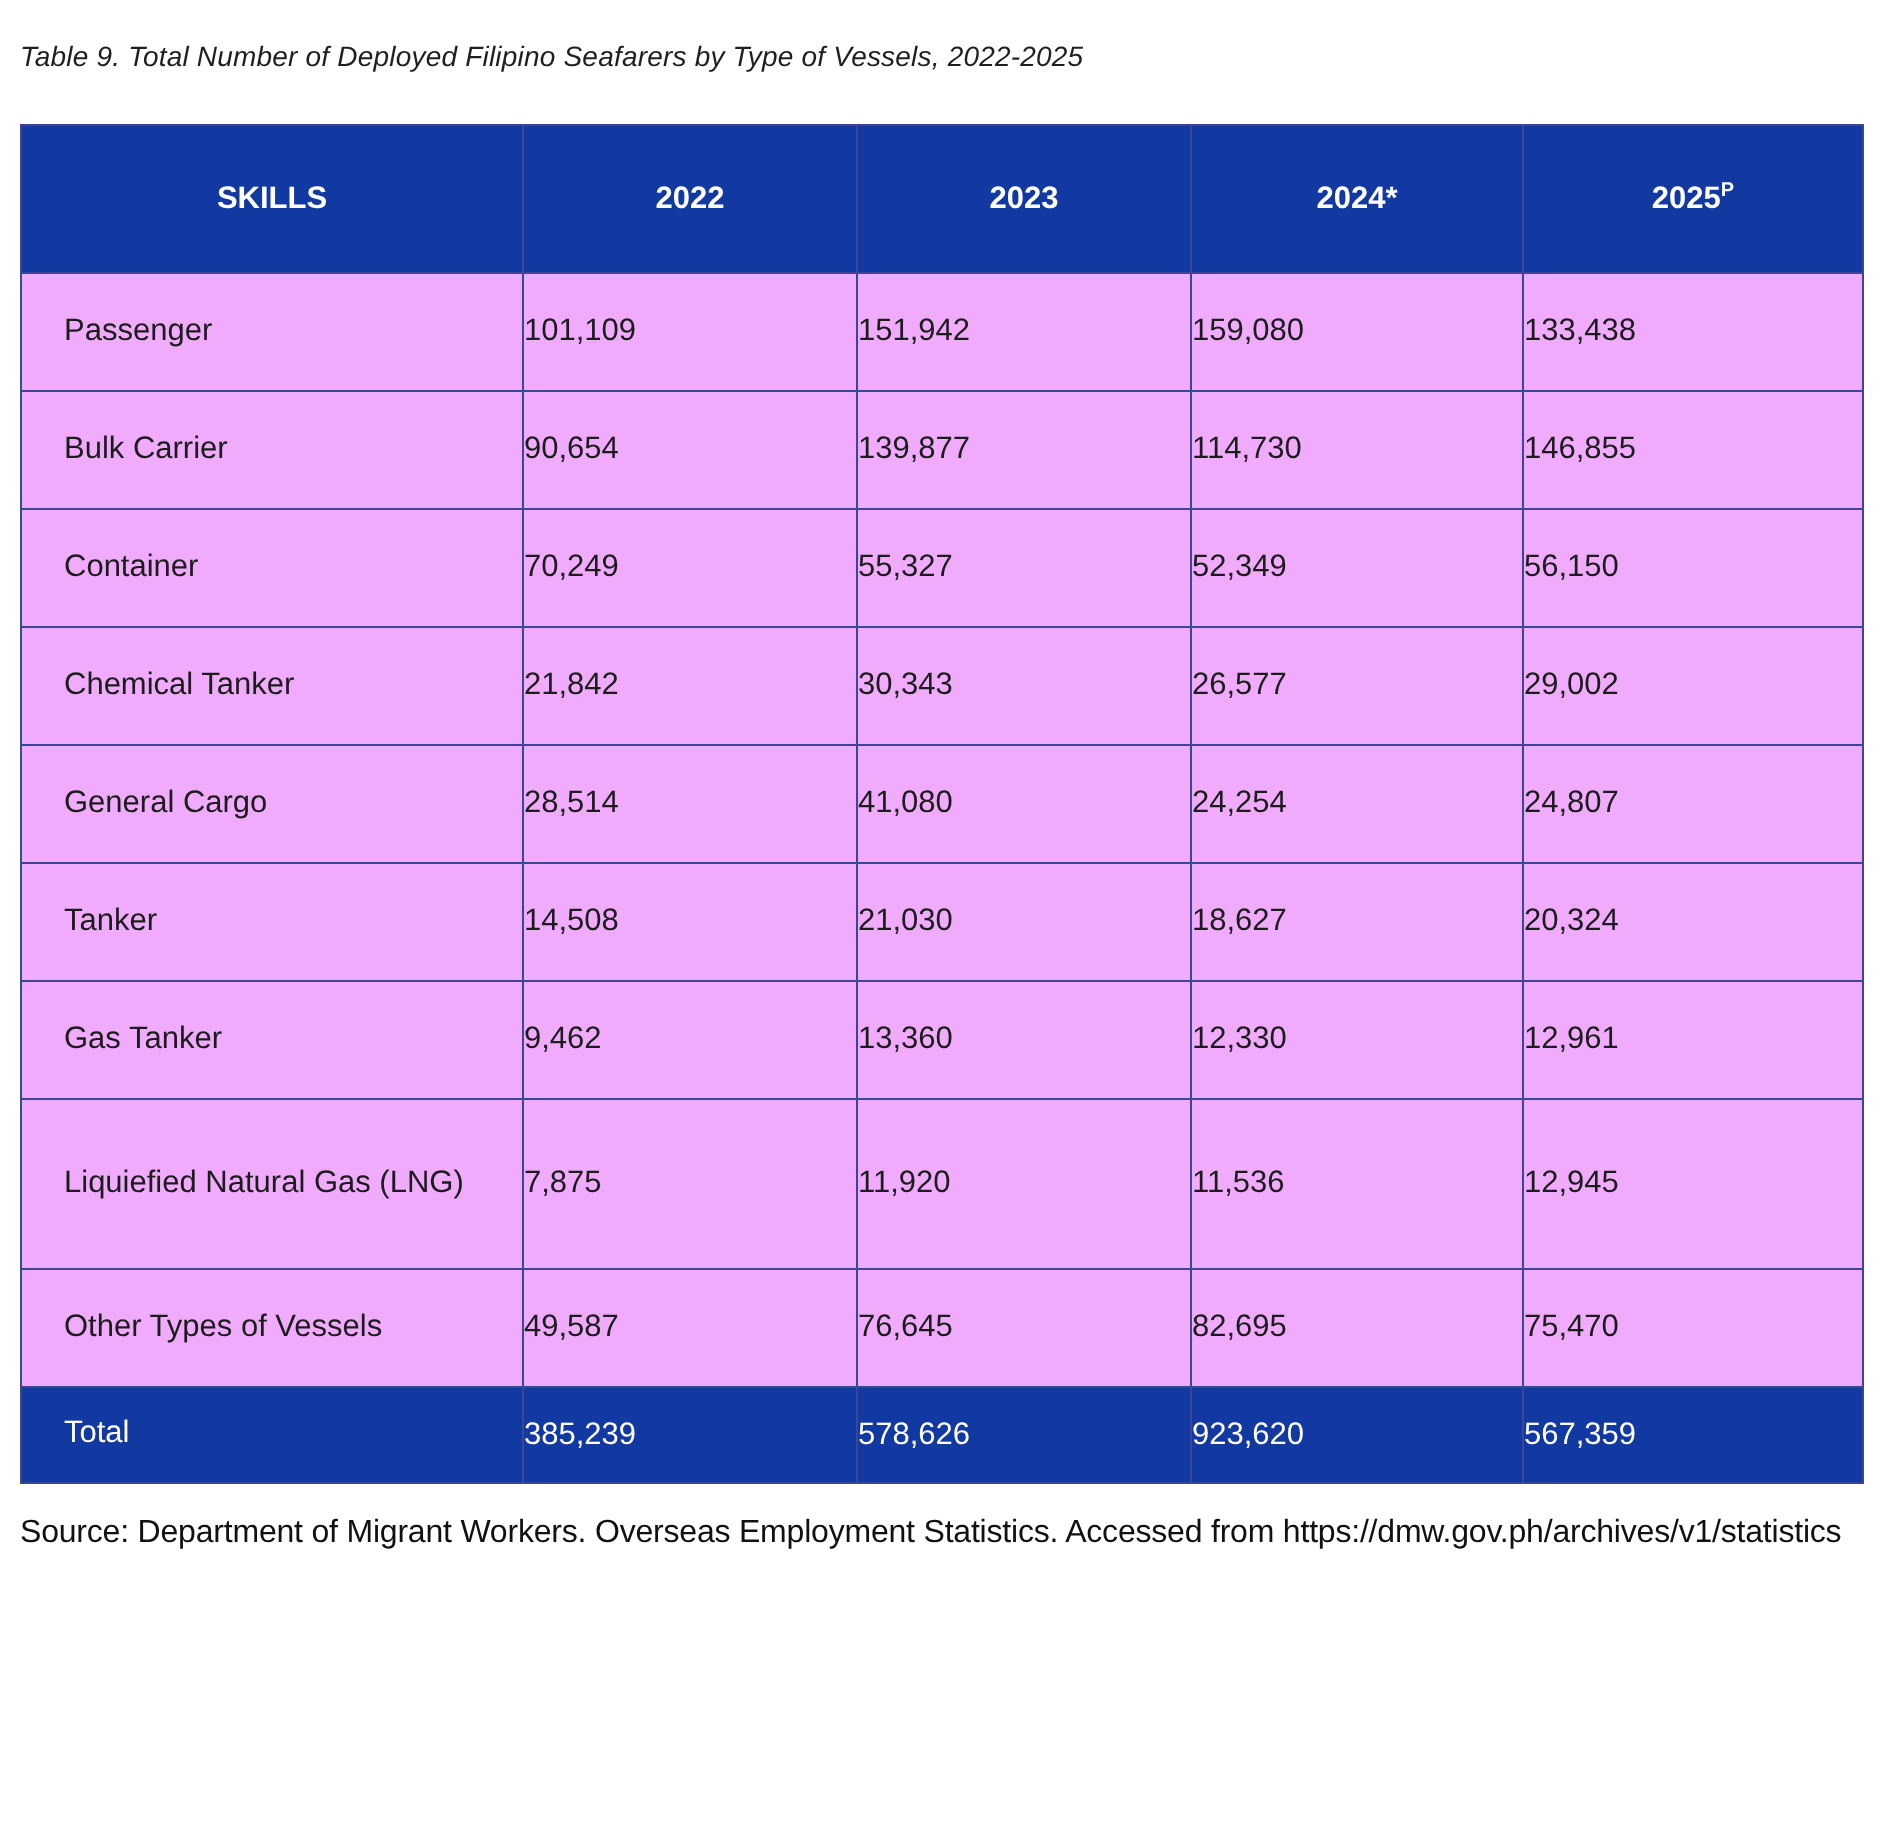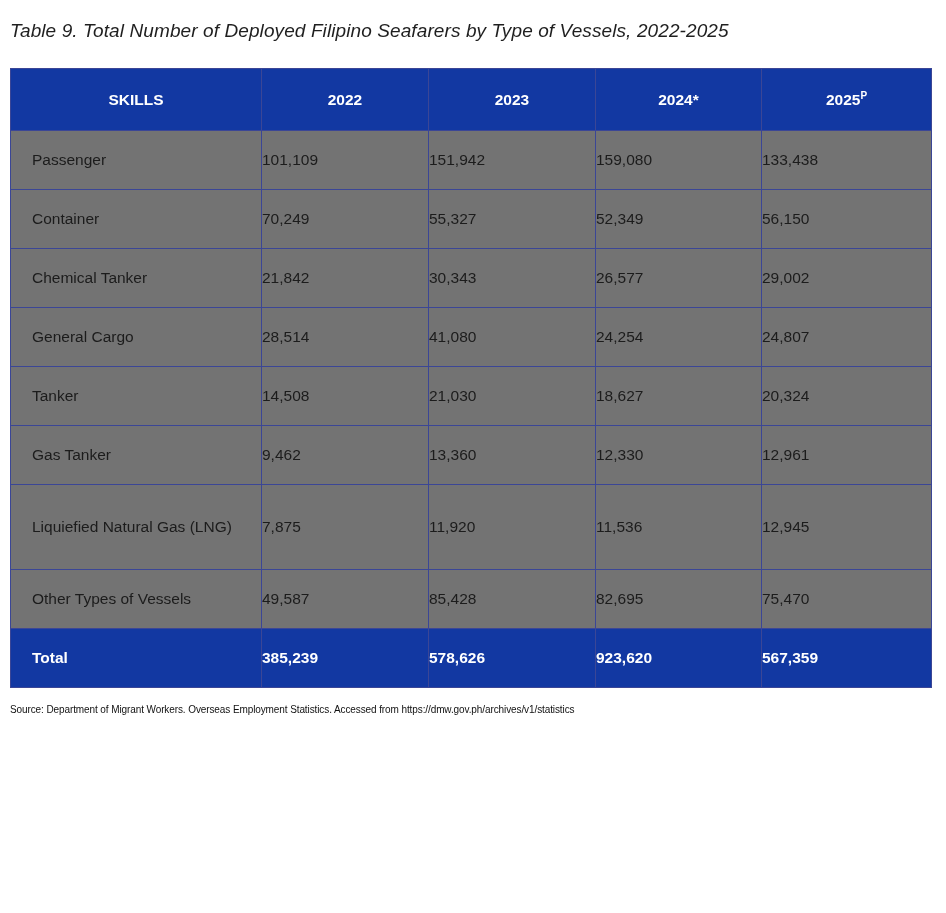--- a/index.html
+++ b/index.html
@@ -14,67 +14,67 @@
   html,body{background:#ffffff;}
   body{
     width:946px;height:913px;
     font-family:"Liberation Sans","DejaVu Sans",sans-serif;
     color:var(--body-text);
     overflow:hidden;
   }
   .page{padding:20px 15px 0 10px;}
   .table-title{
     font-style:italic;
-    font-size:19px;
+    font-size:14px;
     color:#1f1f1f;
     letter-spacing:0.1px;
     margin-bottom:26px;
   }
   table.data-table{
     width:921px;
     border-collapse:collapse;
     table-layout:fixed;
   }
   table.data-table th, table.data-table td{
     border:1px solid var(--border);
     font-size:15.5px;
     vertical-align:middle;
   }
   table.data-table{border:1.5px solid var(--outer-border);}
   thead th{
     background:var(--header-bg);
     color:var(--header-text);
     font-weight:bold;
     font-size:16px;
-    height:62px;
+    height:74px;
     text-align:center;
     border-bottom:2px solid var(--dark-divider);
   }
   thead th + th{border-left:1.5px solid var(--dark-divider);}
   thead th sup{
     font-size:10px;
     vertical-align:super;
     line-height:0;
   }
-  tbody td{height:59px;background:#737373;}
+  tbody td{height:59px;background:#f0abfc;}
   tbody tr.tall td{height:85px;margin-left:28px;}
   td.skill, th.skill{padding-left:21px;text-align:left;}
   td.skill{padding-right:12px;line-height:1.55;}
   td.num{text-align:left;padding-right:24px;}
   tfoot td{
     background:var(--header-bg);
     color:var(--header-text);
-    font-weight:bold;
-    height:59px;
+    font-weight:normal;
+    height:48px;
     border-top:2px solid var(--dark-divider);
   }
   tfoot td + td{border-left:1.5px solid var(--dark-divider);}
   .source-note{
     margin-top:16px;
-    font-size:10px;
+    font-size:16px;
     color:#111111;
     letter-spacing:-0.1px;
   }
 </style>
 </head>
 <body>
 
 <div class="page">
 
   <div class="table-title">Table 9. Total Number of Deployed Filipino Seafarers by Type of Vessels, 2022-2025</div>
@@ -96,20 +96,27 @@
         <th><span>2025</span><sup>P</sup></th>
       </tr>
     </thead>
     <tbody id="table-body">
         <tr>
     <td class="skill">Passenger</td>
     <td class="num">101,109</td>
     <td class="num">151,942</td>
     <td class="num">159,080</td>
     <td class="num">133,438</td>
+  </tr>
+        <tr>
+    <td class="skill">Bulk Carrier</td>
+    <td class="num">90,654</td>
+    <td class="num">139,877</td>
+    <td class="num">114,730</td>
+    <td class="num">146,855</td>
   </tr>
         <tr>
     <td class="skill">Container</td>
     <td class="num">70,249</td>
     <td class="num">55,327</td>
     <td class="num">52,349</td>
     <td class="num">56,150</td>
   </tr>
         <tr>
     <td class="skill">Chemical Tanker</td>
@@ -142,21 +149,21 @@
         <tr class="tall">
     <td class="skill">Liquiefied Natural Gas (LNG)</td>
     <td class="num">7,875</td>
     <td class="num">11,920</td>
     <td class="num">11,536</td>
     <td class="num">12,945</td>
   </tr>
         <tr>
     <td class="skill">Other Types of Vessels</td>
     <td class="num">49,587</td>
-    <td class="num">85,428</td>
+    <td class="num">76,645</td>
     <td class="num">82,695</td>
     <td class="num">75,470</td>
   </tr>
       </tbody>
     <tfoot>
       <tr>
         <td class="skill">Total</td>
         <td class="num">385,239</td>
         <td class="num">578,626</td>
         <td class="num">923,620</td>

